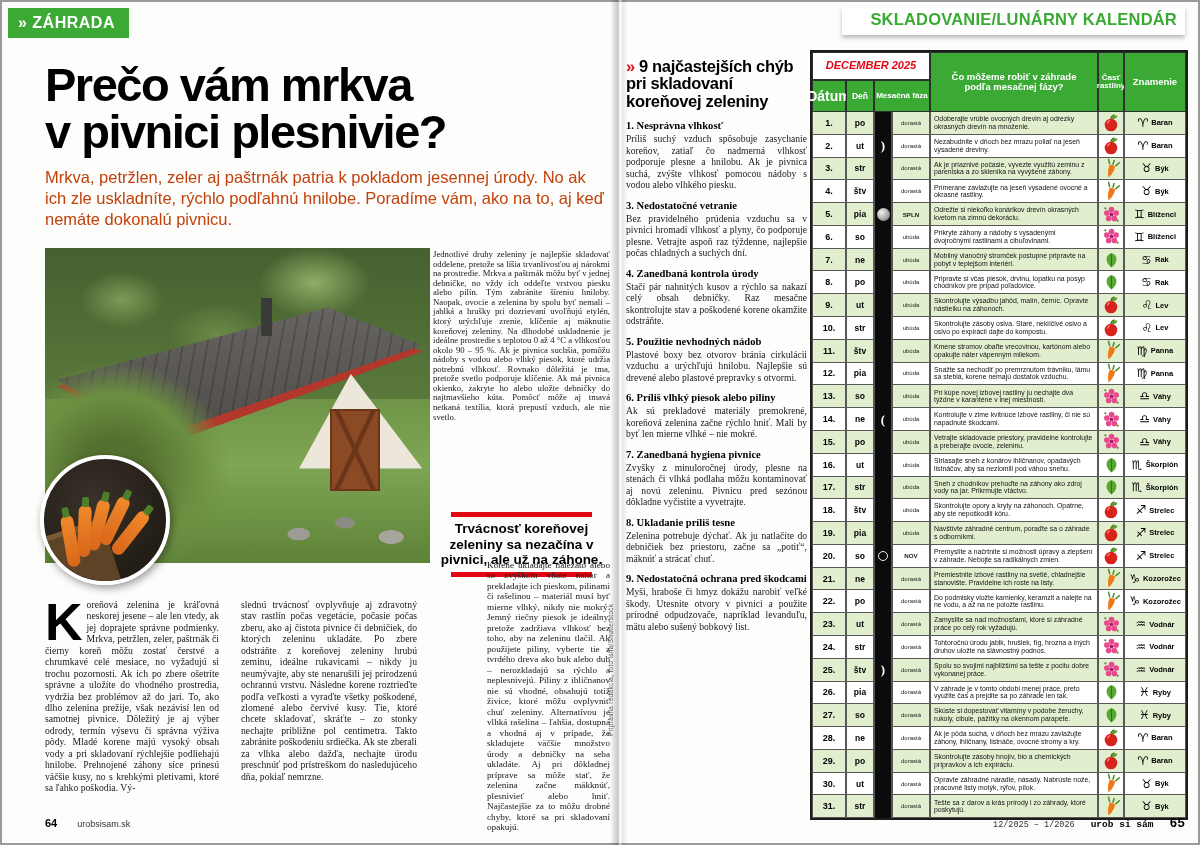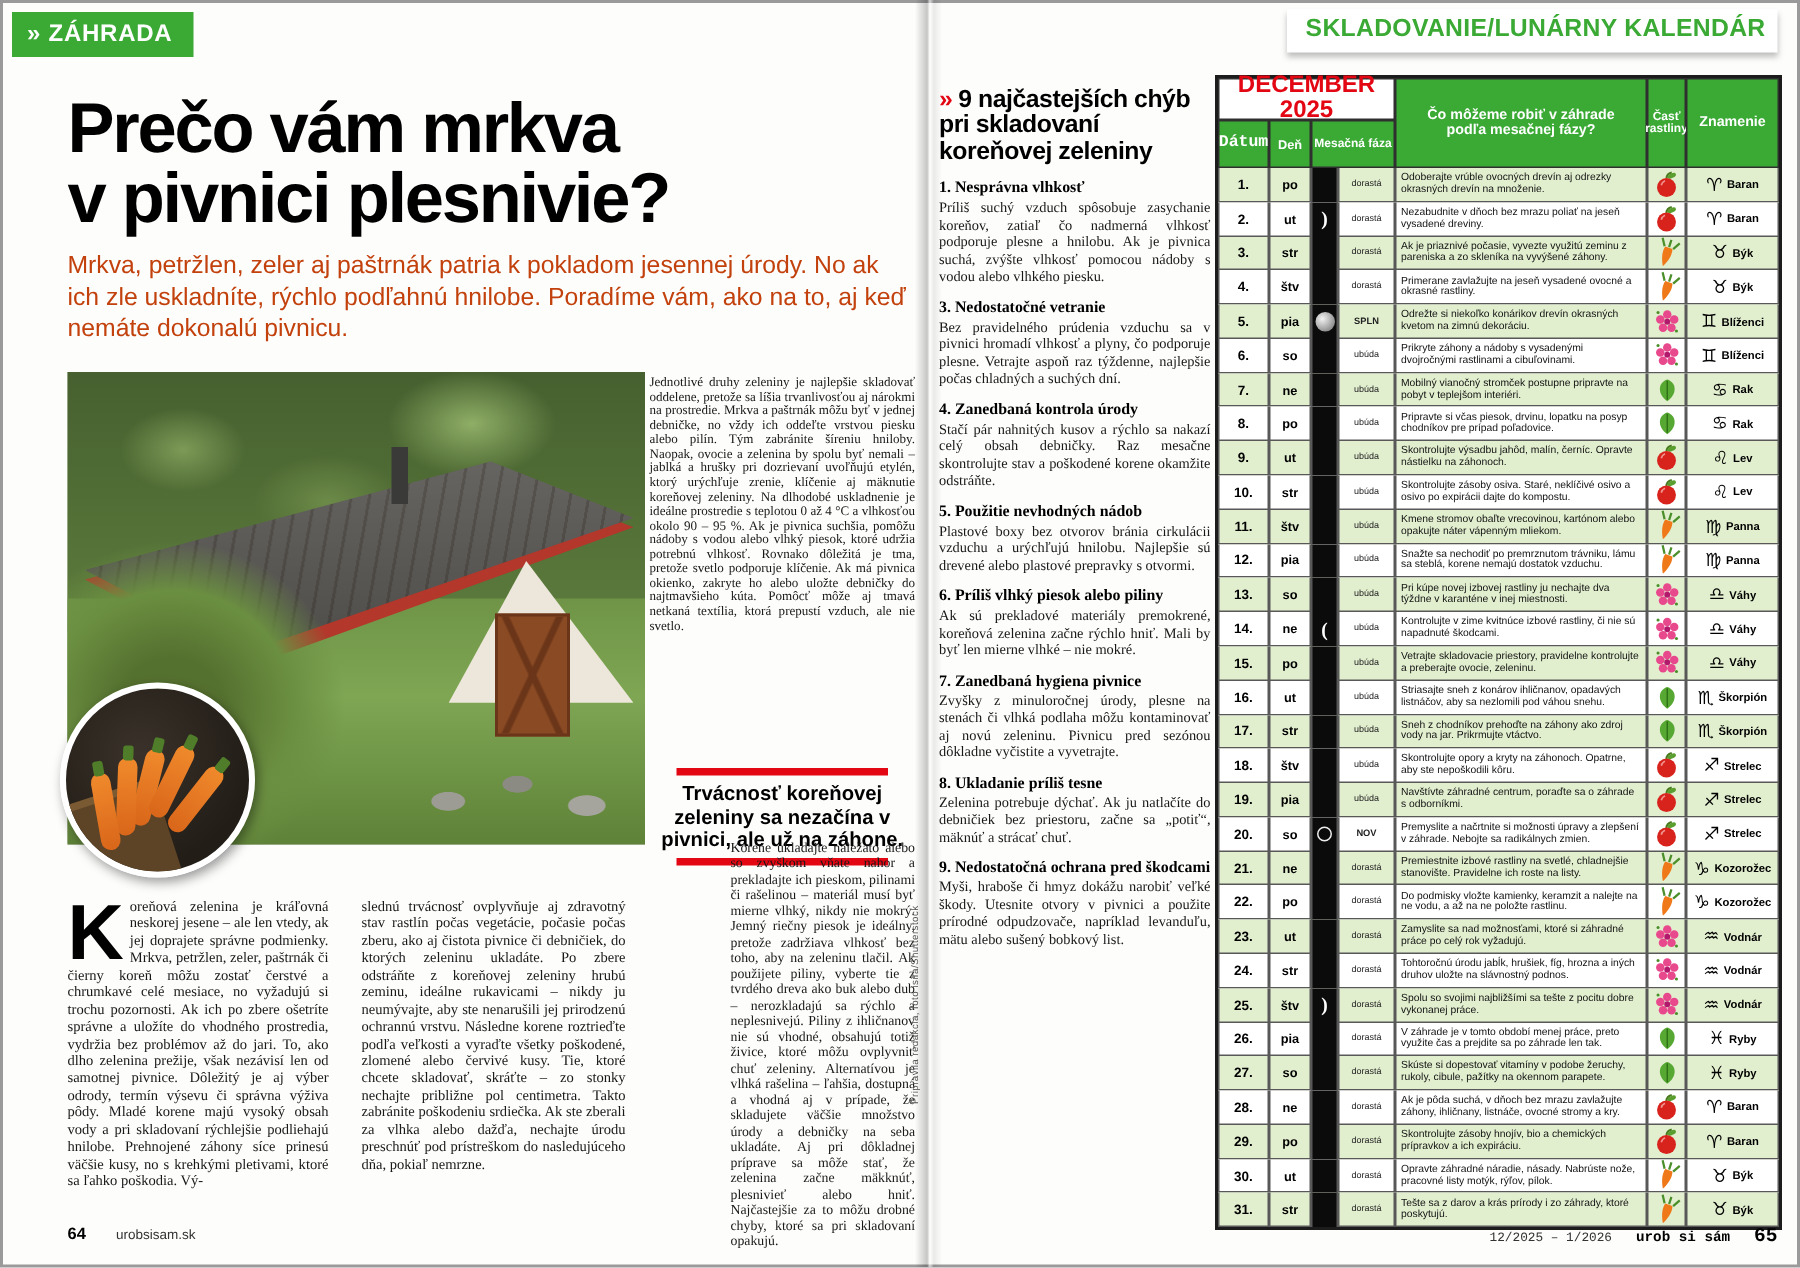--- a/index.html
+++ b/index.html
@@ -61,38 +61,38 @@
   .bcol1{position:absolute;left:45px;top:599px;width:174px;font-size:9.7px;line-height:1.18;}
   .bcol2{position:absolute;left:241px;top:599px;width:176px;font-size:9.7px;line-height:1.18;}
   .bcol3{position:absolute;left:487px;top:560px;width:123px;font-size:9.2px;line-height:1.14;}
   .dropcap{float:left;font-family:"Liberation Sans",sans-serif;font-weight:bold;font-size:52px;
     line-height:.82;padding:2px 4px 0 0;color:#000;}
   .credit{position:absolute;left:607px;top:555px;width:12px;height:230px;font-size:6.5px;color:#555;
     writing-mode:vertical-rl;transform:rotate(180deg);text-align:center;letter-spacing:.3px;}
   .foot-l{position:absolute;left:45px;top:817px;font-size:9px;color:#333;}
   .foot-l b{font-size:11px;margin-right:20px;color:#000;}
   
-  .rhead{position:absolute;right:15px;top:6px;background:#fff;padding:4px 8px 6px 12px;
+  .rhead{position:absolute;right:15px;top:6px;background:#fff;padding:4px 8px 6px 28px;
     color:var(--green);font-weight:bold;font-size:16.5px;letter-spacing:.2px;
     box-shadow:0 3px 4px rgba(0,0,0,.25);}
   .article{position:absolute;left:626px;top:58px;width:181px;}
   .a-title{font-size:16.5px;font-weight:bold;line-height:1.06;color:#000;margin-bottom:10px;letter-spacing:-.3px;}
   .a-title .mk{color:var(--red);margin-right:4px;}
   .a-item h4{font-family:"Liberation Serif",serif;font-size:10.6px;font-weight:bold;margin:9px 0 2px;color:#000;}
   .a-item p{font-family:"Liberation Serif",serif;font-size:9.6px;line-height:1.2;text-align:justify;color:#181818;}
   
   .cal{position:absolute;left:810px;top:50px;width:378px;height:770px;border:2px solid #1c1c1c;background:#fff;}
   .cal-header{display:grid;grid-template-columns:34px 28px 56px 168px 26px 62px;grid-template-rows:28px 32px;height:60px;}
   .cal-header>div{border:1px solid #2f2f2f;display:flex;align-items:center;justify-content:center;
     text-align:center;font-weight:bold;color:#fff;background:var(--green);line-height:1.05;}
-  .h-month{grid-column:1/4;grid-row:1;background:#fff !important;color:var(--red) !important;font-size:16px;}
+  .h-month{grid-column:1/4;grid-row:1;background:#fff !important;color:var(--red) !important;font-size:11px;font-style:italic;}
   .h-task{grid-column:4;grid-row:1/3;font-size:9.5px;white-space:pre-line;}
   .h-plant{grid-column:5;grid-row:1/3;font-size:8px;}
   .h-zod{grid-column:6;grid-row:1/3;font-size:9.5px;}
-  .h-date{grid-column:1;grid-row:2;font-size:11px;font-family:Liberation Mono, monospace;}
+  .h-date{grid-column:1;grid-row:2;font-size:14px;}
   .h-day{grid-column:2;grid-row:2;font-size:8.5px;}
   .h-phase{grid-column:3;grid-row:2;font-size:8px;}
   .cal-body{display:flex;flex-direction:column;height:706px;}
   .cal-row{display:grid;grid-template-columns:34px 28px 18px 38px 168px 26px 62px;flex:1;min-height:0;}
   .cal-row>div{border:1px solid #585858;border-top:none;overflow:hidden;display:flex;align-items:center;justify-content:center;}
   .cal-row.odd{background:var(--pale);}
   .cal-row.even{background:#fff;}
   .c-date{font-weight:bold;font-size:9px;}
   .c-day{font-weight:bold;font-size:8.5px;}
   .c-moon{background:#0b0b0b !important;border-top:none !important;border-bottom:none !important;color:#fff;}

